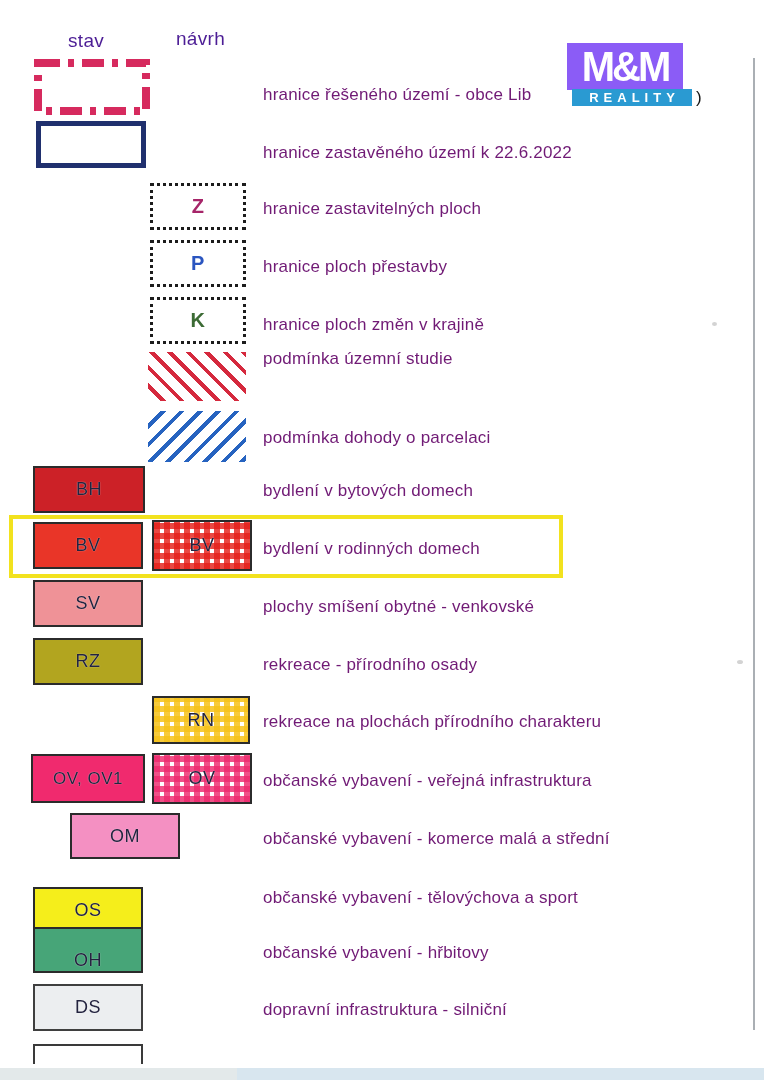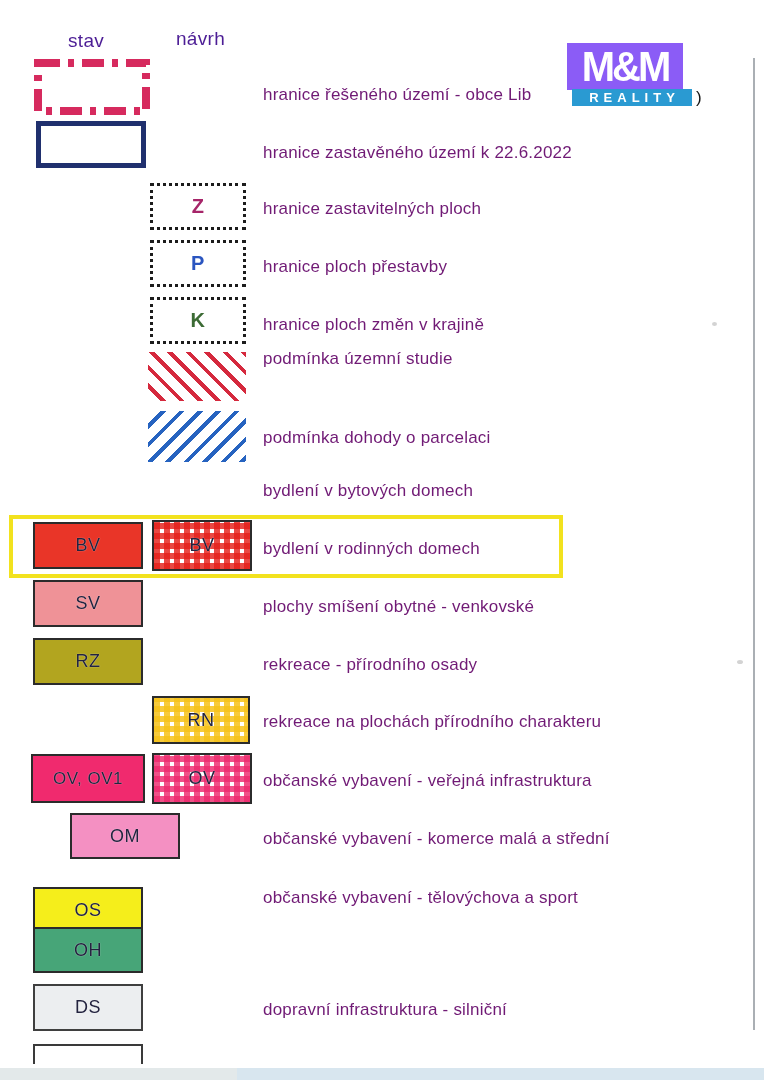--- a/index.html
+++ b/index.html
@@ -68,20 +68,23 @@
     <span class="code" style="color: rgb(60, 107, 53);">K</span>
   </div>
   <div class="lbl" style="left:263px;top:315px">hranice ploch změn v krajině</div>
 
   <div class="hatch" style="left: 148px; top: 352px; width: 98px; height: 49px; --c: #d5293d;"></div>
   <div class="lbl" style="left:263px;top:349px">podmínka územní studie</div>
 
   <div class="hatch hatch-back" style="left: 148px; top: 411px; width: 98px; height: 51px; --c: #2663c0;"></div>
   <div class="lbl" style="left:263px;top:428px">podmínka dohody o parcelaci</div>
 
+  <div class="box" style="left: 33px; top: 466px; width: 112px; height: 47px; background-color: rgb(204, 33, 39);">
+    <span class="code">BH</span>
+  </div>
   <div class="lbl" style="left:263px;top:481px">bydlení v bytových domech</div>
 
   <div class="highlight" style="left: 9px; top: 515px; width: 554px; height: 63px; border-color: rgb(242, 226, 30);"></div>
   <div class="box" style="left: 33px; top: 522px; width: 110px; height: 47px; background-color: rgb(233, 53, 40);">
     <span class="code">BV</span>
   </div>
   <div class="box checker" style="left: 152px; top: 520px; width: 100px; height: 51px; --c: rgba(229,32,26,0.82);">
     <span class="code">BV</span>
   </div>
   <div class="lbl" style="left:263px;top:539px">bydlení v rodinných domech</div>
@@ -112,23 +115,24 @@
   <div class="box" style="left: 33px; top: 813px; width: 110px; height: 46px; background-color: rgb(244, 144, 194); margin-left: 37px;">
     <span class="code">OM</span>
   </div>
   <div class="lbl" style="left:263px;top:829px">občanské vybavení - komerce malá a střední</div>
 
   <div class="box" style="left: 33px; top: 870px; width: 110px; height: 47px; background-color: rgb(245, 238, 27); margin-top: 17px;">
     <span class="code">OS</span>
   </div>
   <div class="lbl" style="left:263px;top:888px">občanské vybavení - tělovýchova a sport</div>
 
-  <div class="box" style="left: 33px; top: 927px; width: 110px; height: 46px; background-color: rgb(71, 165, 120);">
+  <div class="box" style="left: 33px; top: 927px; width: 110px; height: 46px; background-color: rgb(71, 165, 120); align-items: flex-end;">
     <span class="code">OH</span>
   </div>
+  <div class="lbl" style="left:263px;top:943px">občanské vybavení - hřbitovy</div>
 
   <div class="box" style="left: 33px; top: 984px; width: 110px; height: 47px; border-color: rgb(63, 63, 63); background-color: rgb(236, 238, 240);">
     <span class="code">DS</span>
   </div>
   <div class="lbl" style="left:263px;top:1000px">dopravní infrastruktura - silniční</div>
 
   <div class="partial-box" style="left:33px;top:1044px;width:110px;height:20px"></div>
 
   <div class="edge-line" style="left:753px;top:58px;height:972px"></div>
   <div class="strip" style="left:0;top:1068px;width:237px;background:#e3e9ea"></div>

